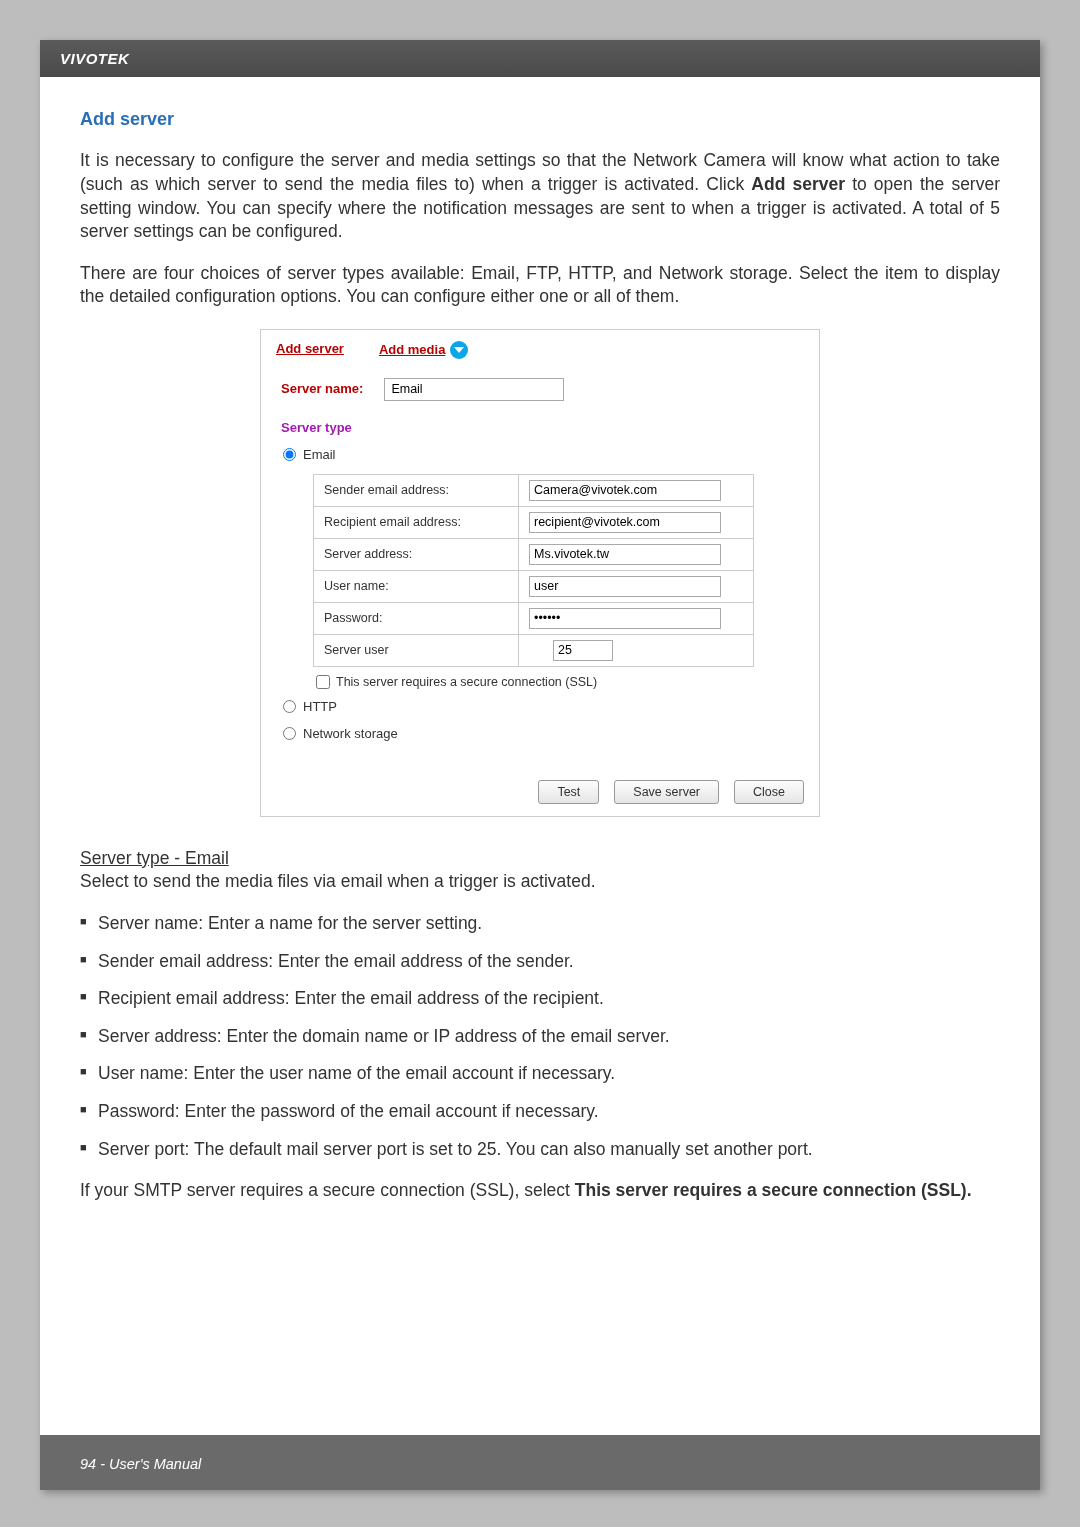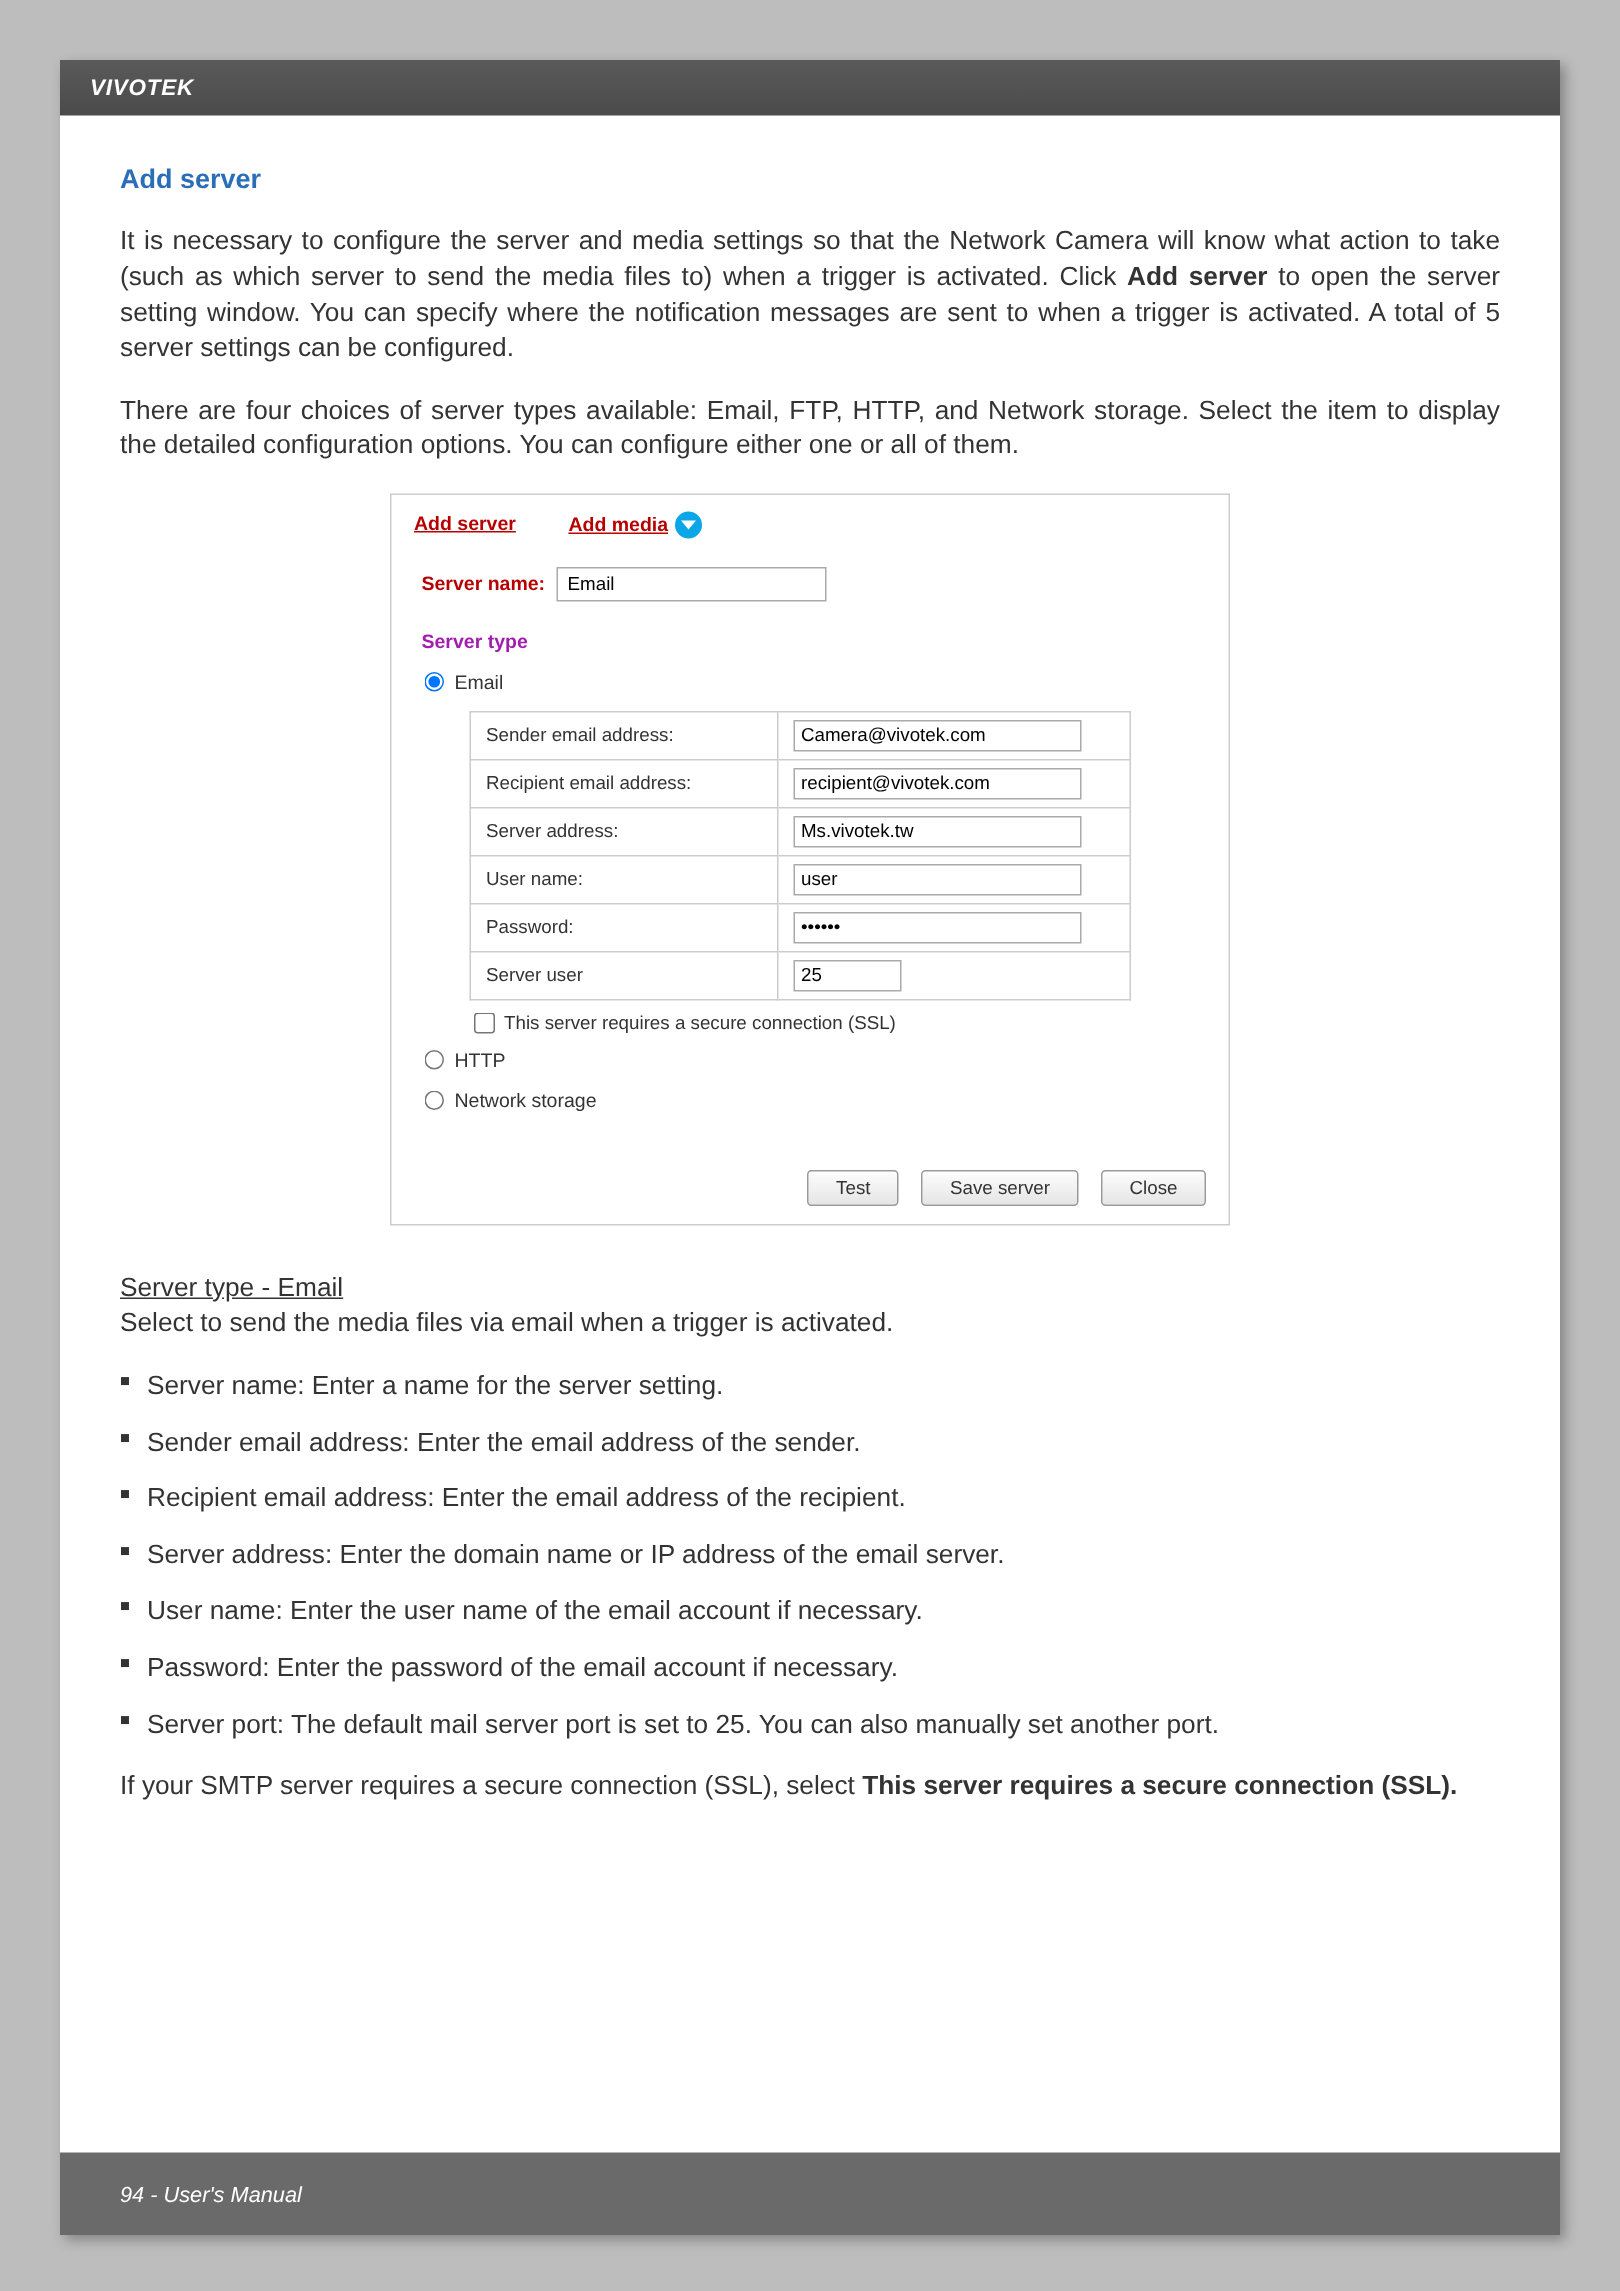--- a/index.html
+++ b/index.html
@@ -95,21 +95,21 @@
       border-left: 5px solid transparent;
       border-right: 5px solid transparent;
       border-top: 6px solid #fff;
     }
     .dialog-body {
       padding: 18px 20px 15px 20px;
     }
     .server-name-row {
       display: flex;
       align-items: center;
-      gap: 8px;
+      gap: 21px;
       margin-bottom: 18px;
     }
     .server-name-label {
       color: #b70000;
       font-weight: bold;
       font-size: 13px;
     }
     .text-input {
       border: 1px solid #aaa;
       padding: 3px 6px;
@@ -157,21 +157,22 @@
       width: 235px;
     }
     .cell-input {
       border: 1px solid #aaa;
       padding: 2px 4px;
       font-size: 12.5px;
       width: 192px;
       height: 21px;
     }
     .cell-input.narrow {
-      width: 72px;
+      width: 60px;
+      margin-left: 24px;
     }
     .ssl-row {
       display: flex;
       align-items: center;
       gap: 6px;
       margin-left: 35px;
       padding: 7px 0;
       font-size: 12.5px;
     }
     .ssl-row input[type="checkbox"] {

